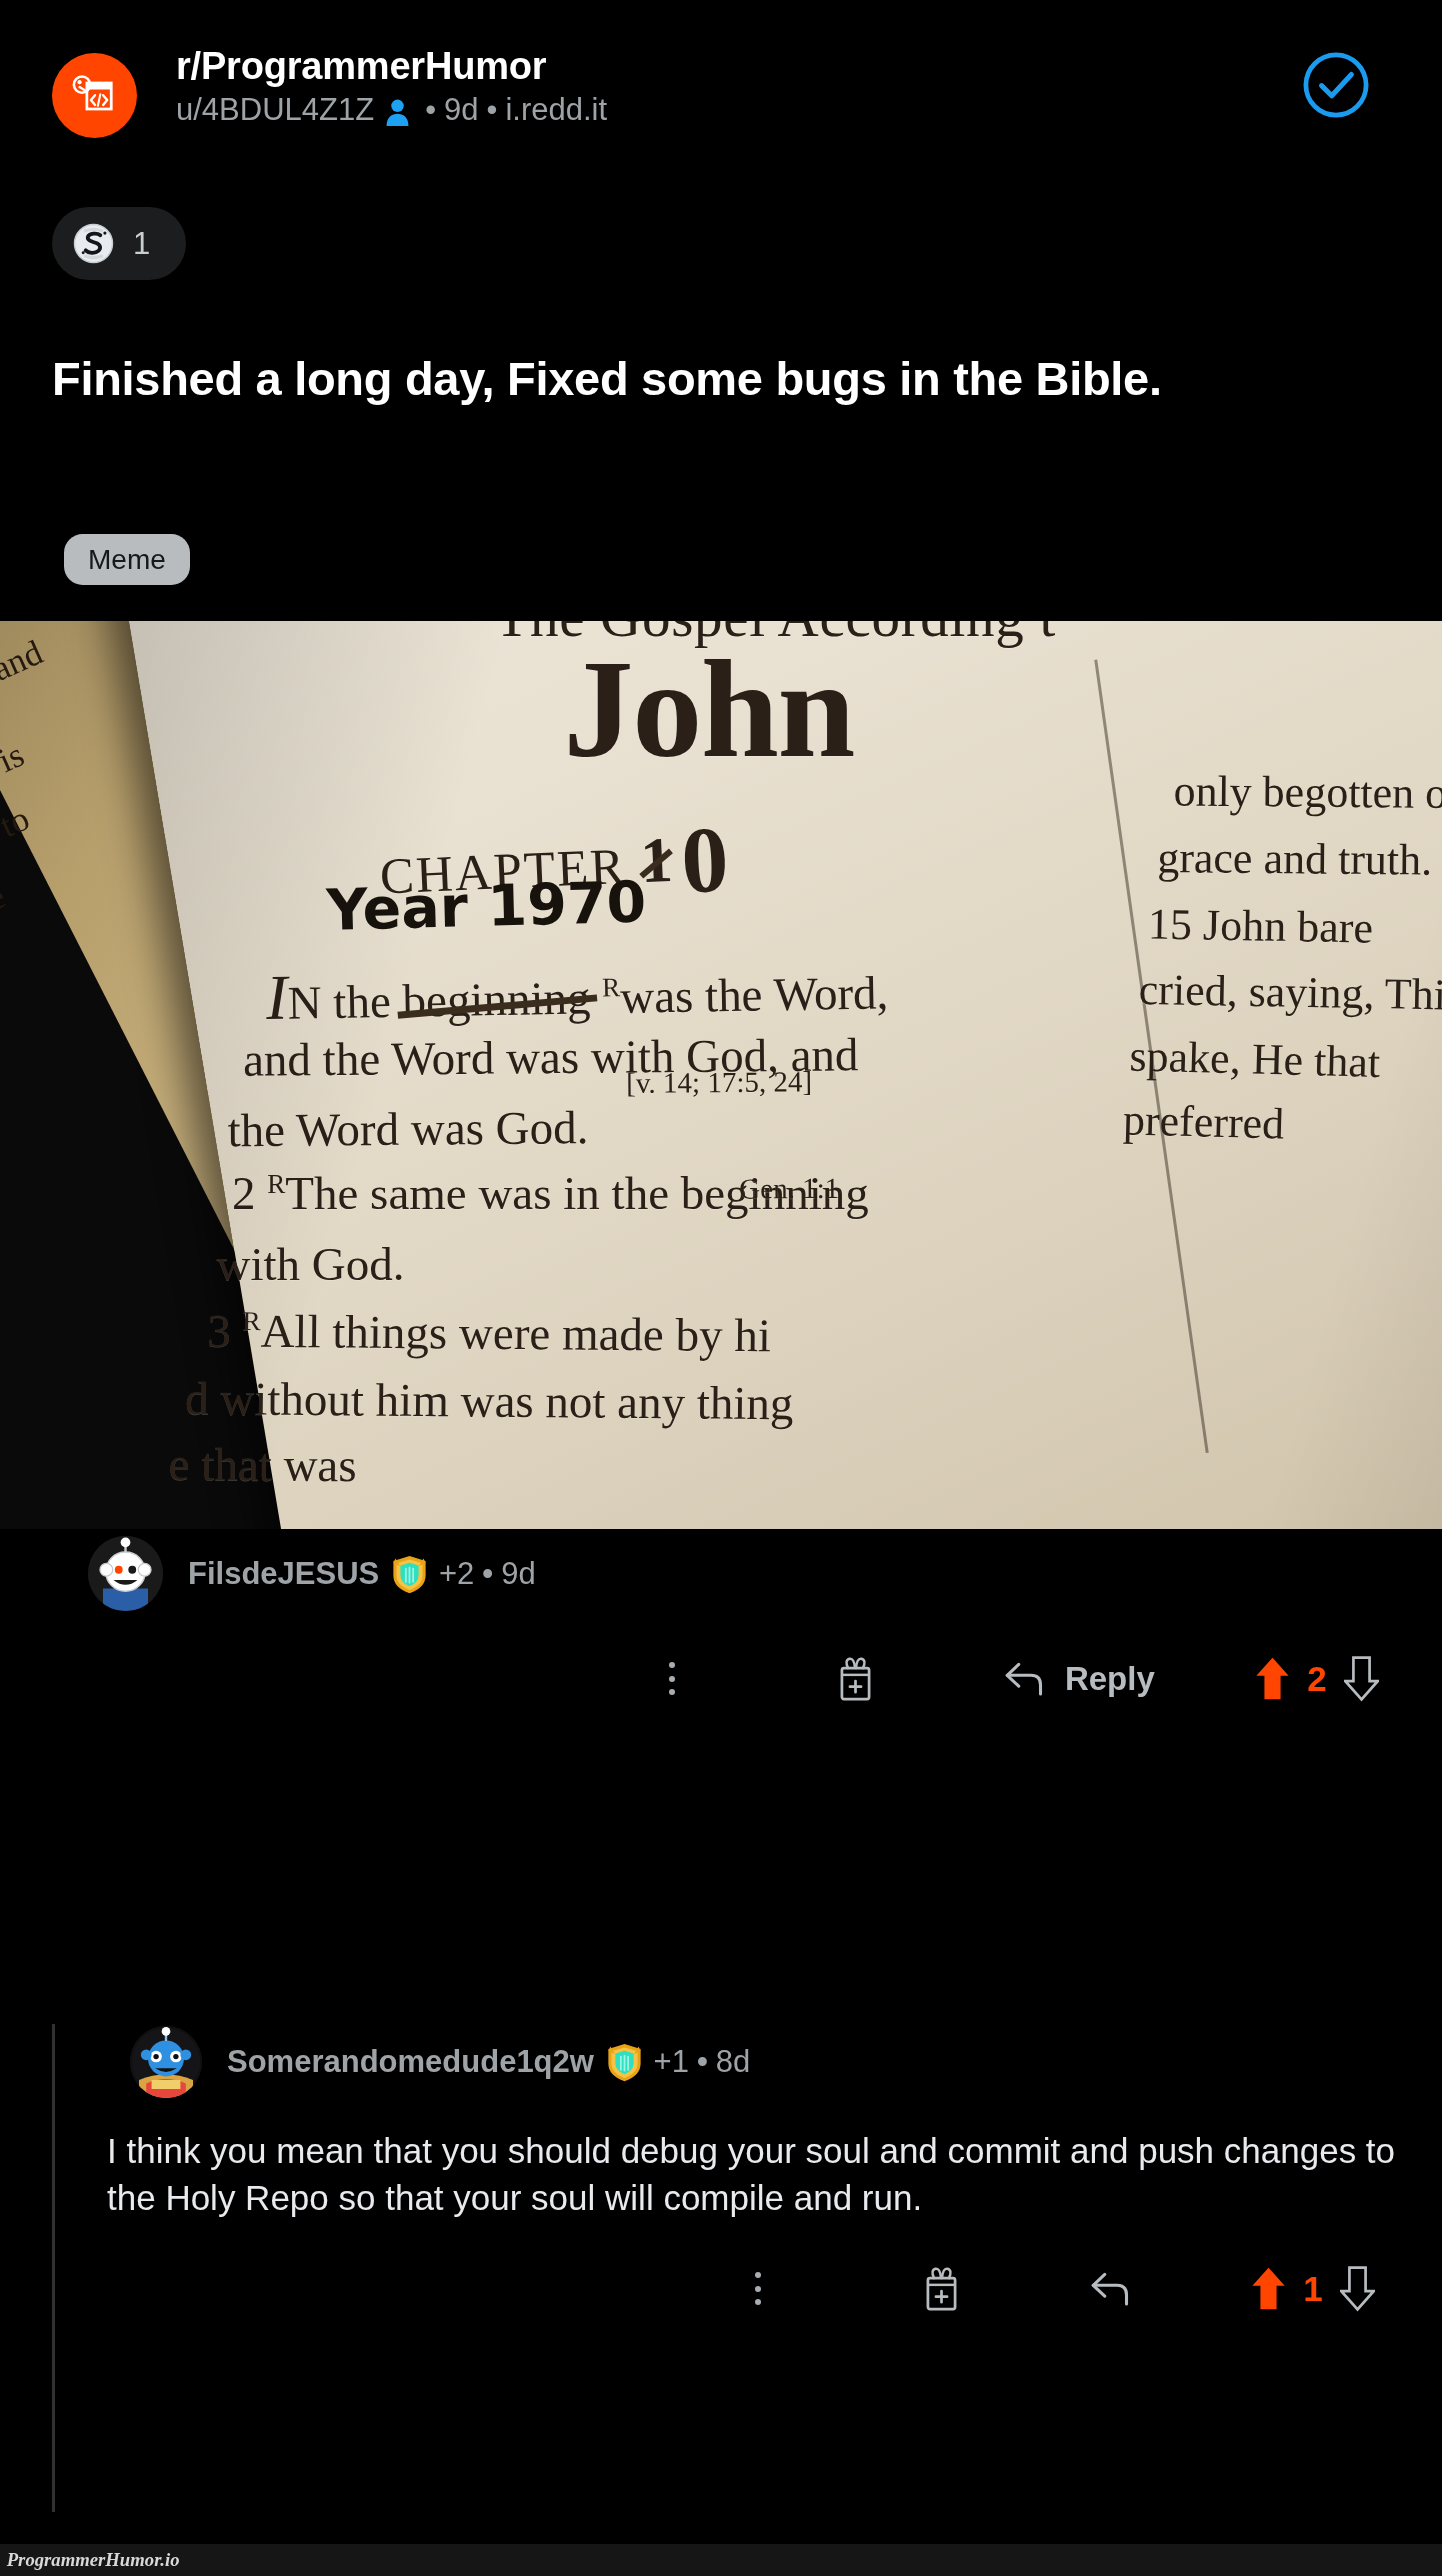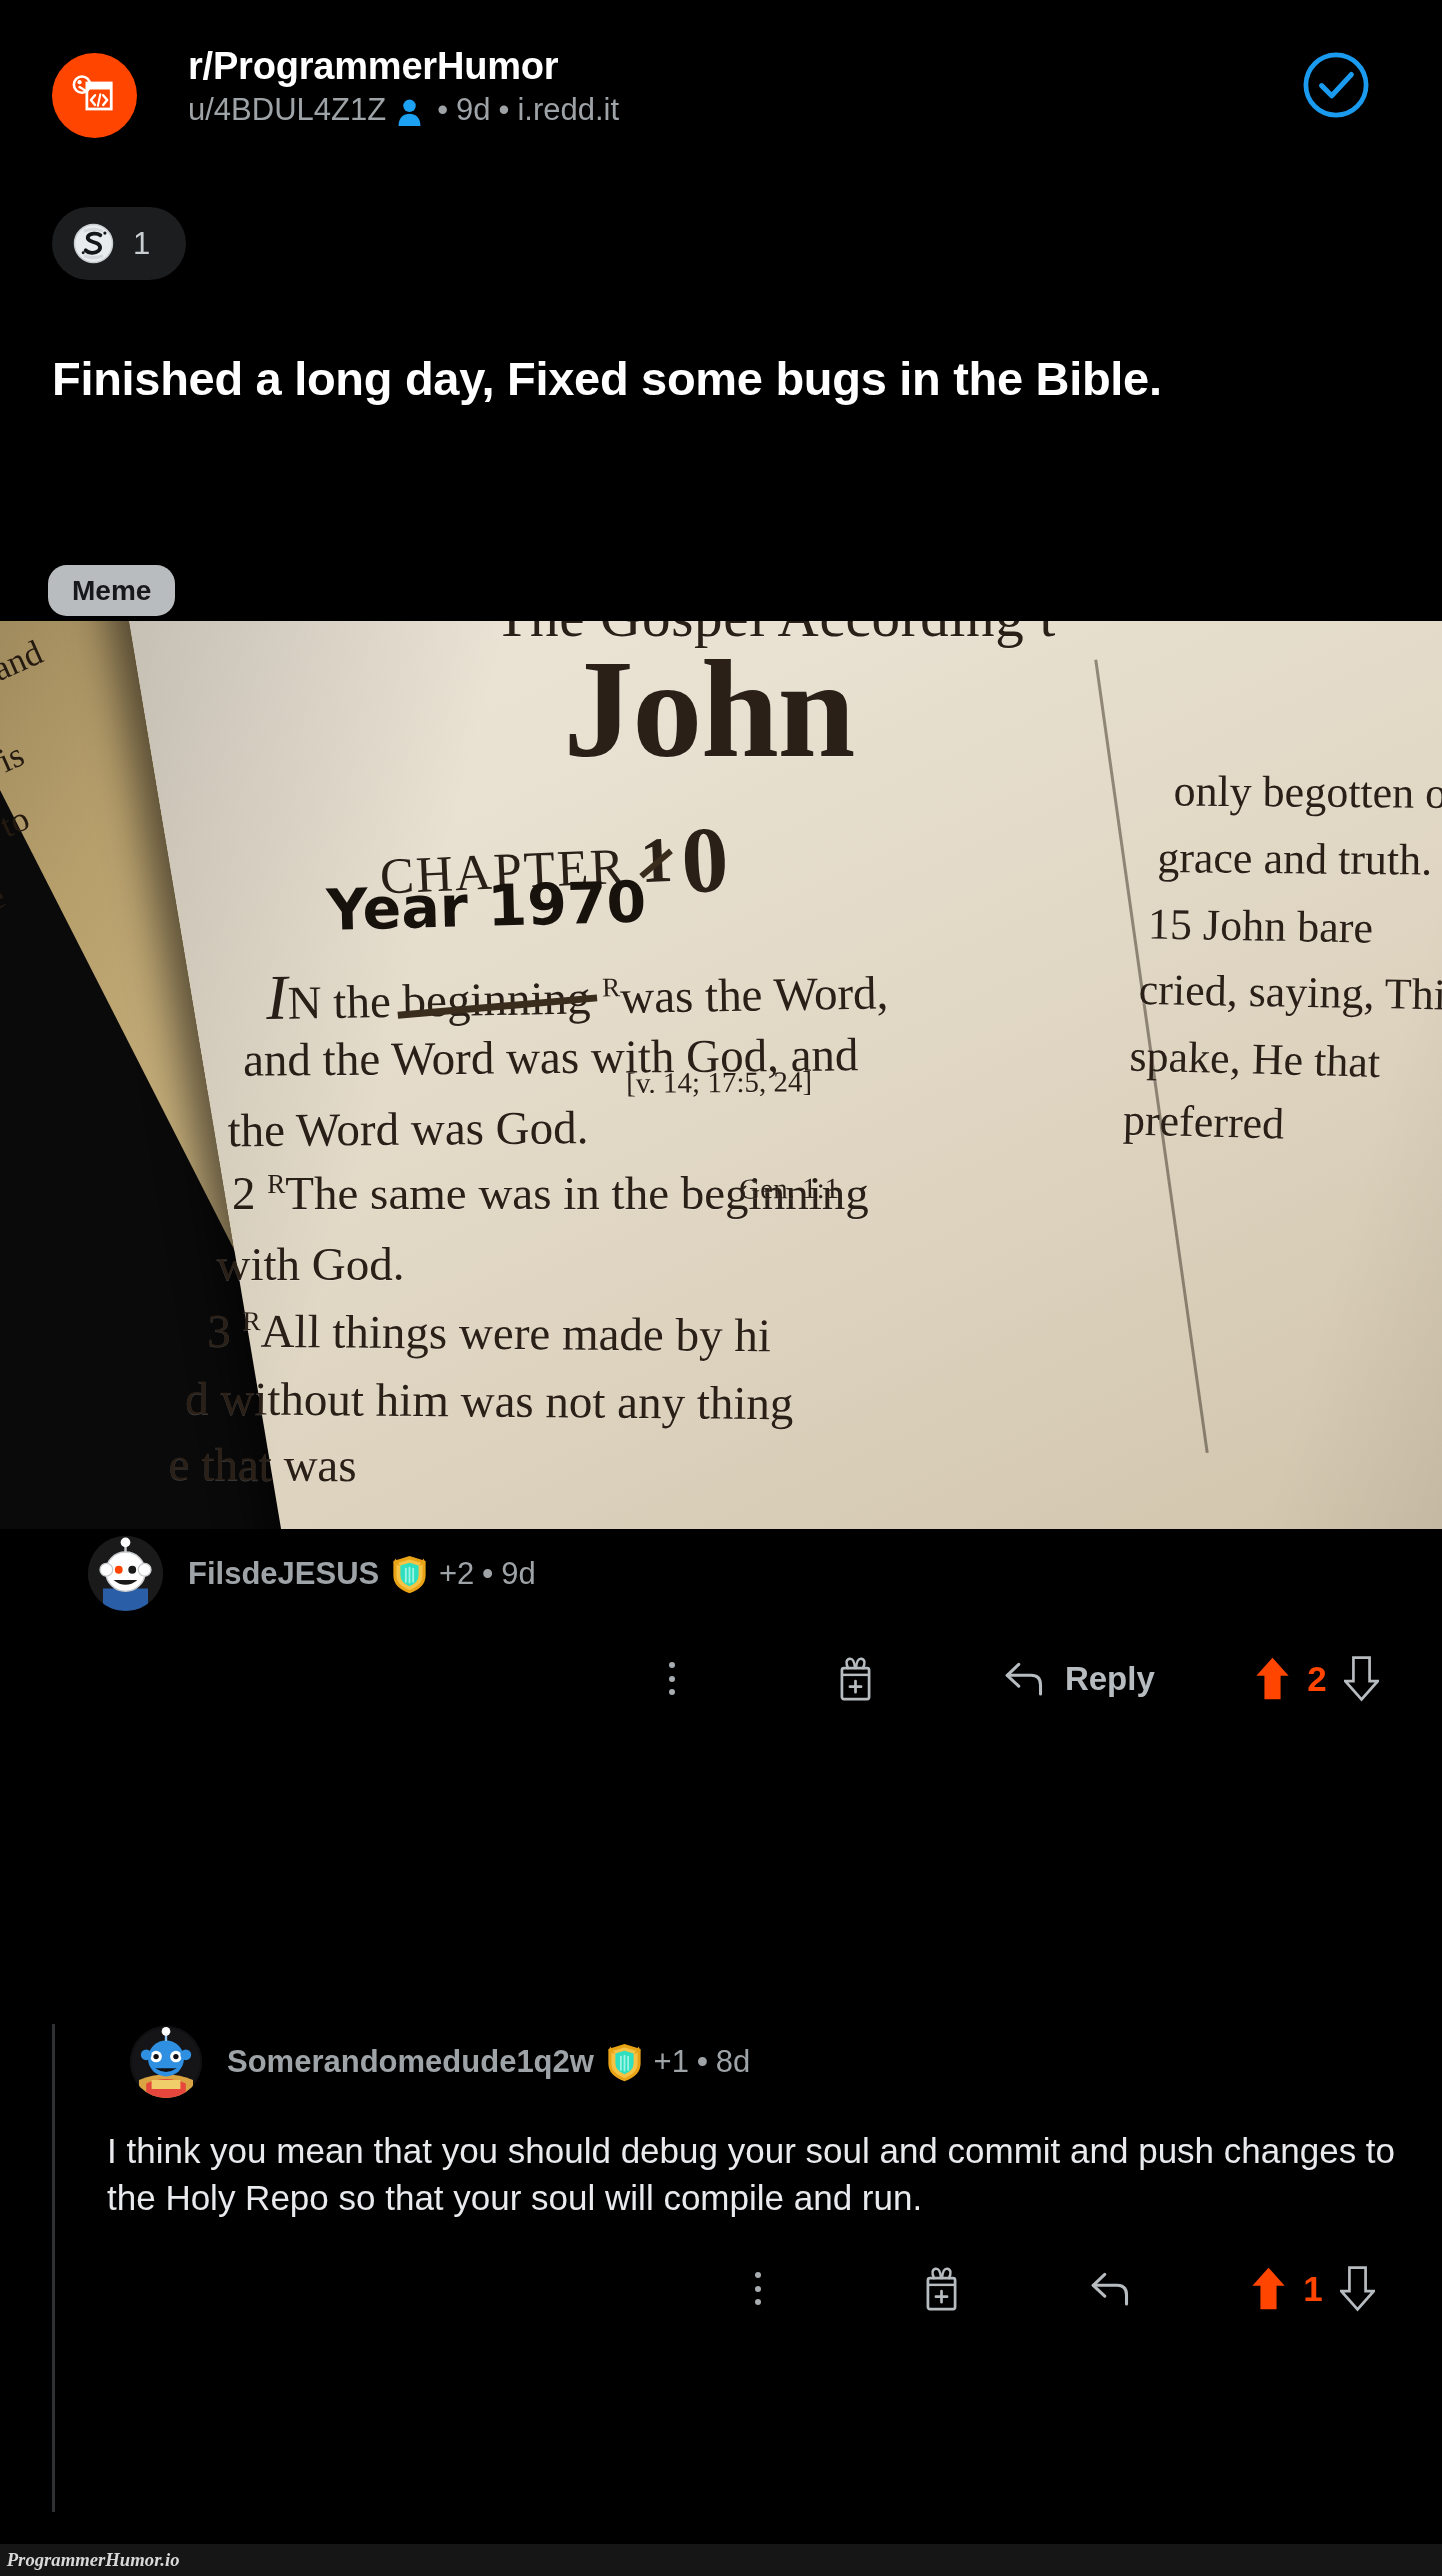--- a/index.html
+++ b/index.html
@@ -18,21 +18,21 @@
   .post-header{
     position:absolute;left:0;top:0;width:1443px;height:200px;
     display:flex;align-items:flex-start;
   }
   .sub-avatar{
     position:absolute;left:52px;top:53px;width:85px;height:85px;border-radius:50%;
     background:#FF4500;display:flex;align-items:center;justify-content:center;
   }
   .sub-avatar svg{width:52px;height:52px;display:block;}
 
-  .header-text{position:absolute;left:188px;top:45px;}
+  .header-text{position:absolute;left:176px;top:45px;}
   .sub-name{
     font-size:38px;font-weight:700;color:#ffffff;line-height:1.12;letter-spacing:-0.2px;
     white-space:nowrap;
   }
   .sub-meta{
     margin-top:4px;font-size:31px;color:#9ea3a7;line-height:1.15;white-space:nowrap;
     display:flex;align-items:center;gap:0px;
   }
   .sub-meta .mu{color:#9ea3a7;}
   .person-emoji{
@@ -55,24 +55,24 @@
   }
   .award-icon{width:49px;height:49px;display:block;flex:0 0 auto;}
   .award-count{font-size:31px;color:#c9ced1;font-weight:400;line-height:1;}
 
   
   .post-title{
     position:absolute;left:52px;top:351px;width:1329px;
     font-size:47px;font-weight:700;color:#ffffff;line-height:1.18;letter-spacing:-0.3px;
   }
   .flair{
-    position:absolute;left:48px;top:534px;
+    position:absolute;left:64px;top:534px;
     background:#b9bcbe;color:#16181a;border-radius:18.7px;
-    font-size:28px;font-weight:700;
-    padding:10.7px 24px;display:inline-block;line-height:1.05;margin-top:31px;
+    font-size:28px;font-weight:400;
+    padding:10.7px 24px;display:inline-block;line-height:1.05;
   }
 
   
   .post-image{
     position:absolute;left:0;top:621px;width:1443px;height:908px;
     background:#0a0a0a;overflow:hidden;
   }
   
   .bg-page-left{
     position:absolute;left:-134px;top:-94px;width:668px;height:1102px;

